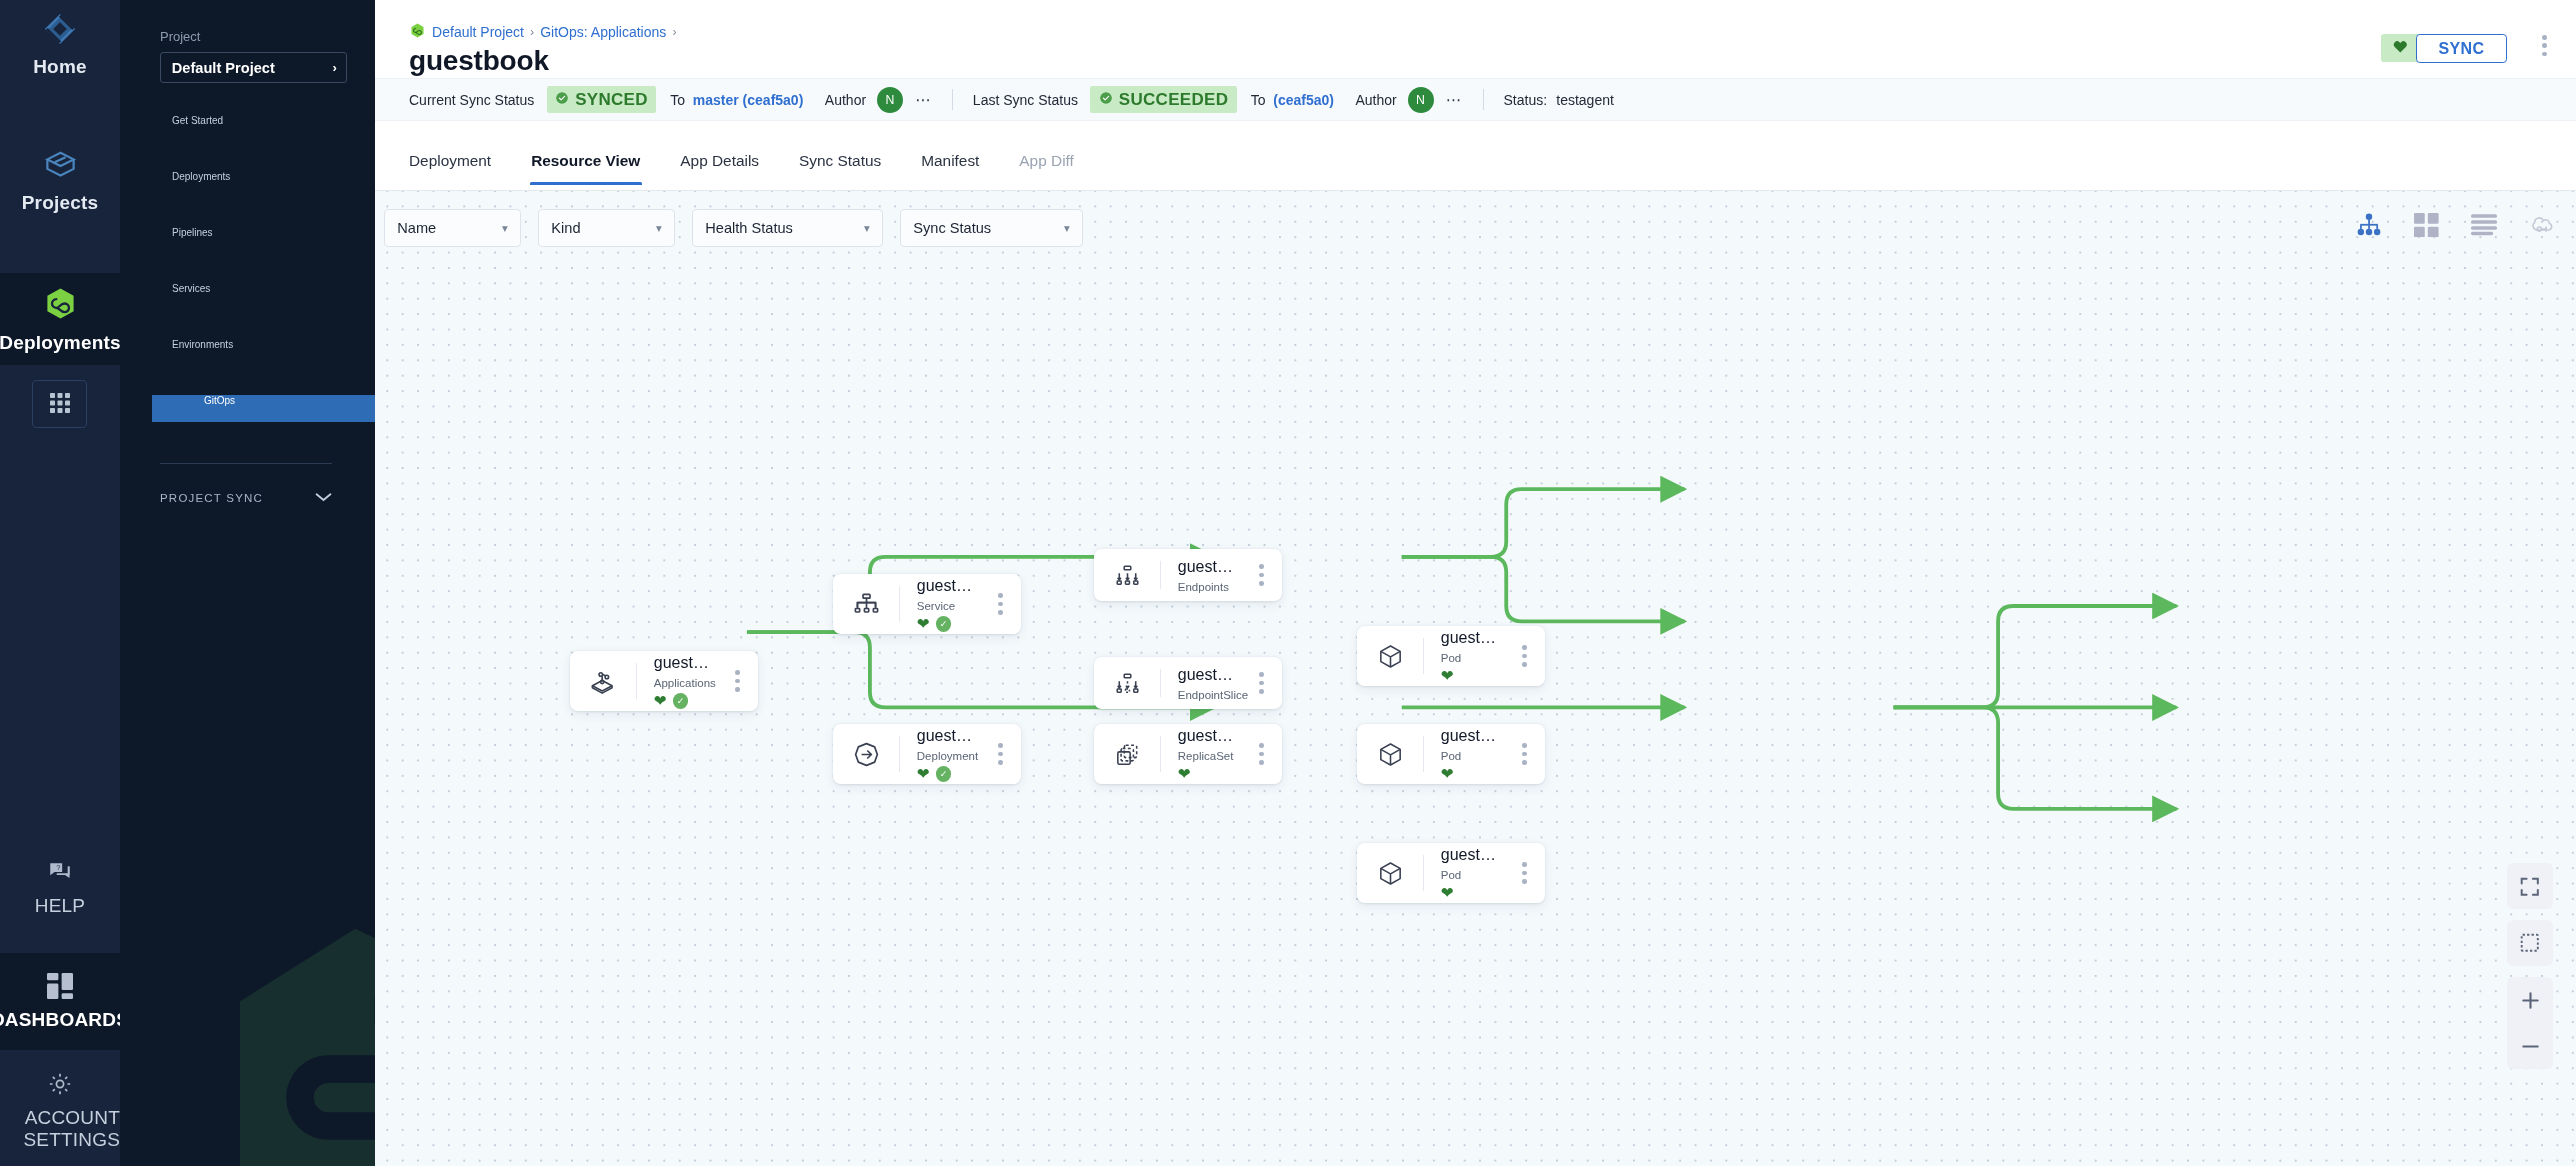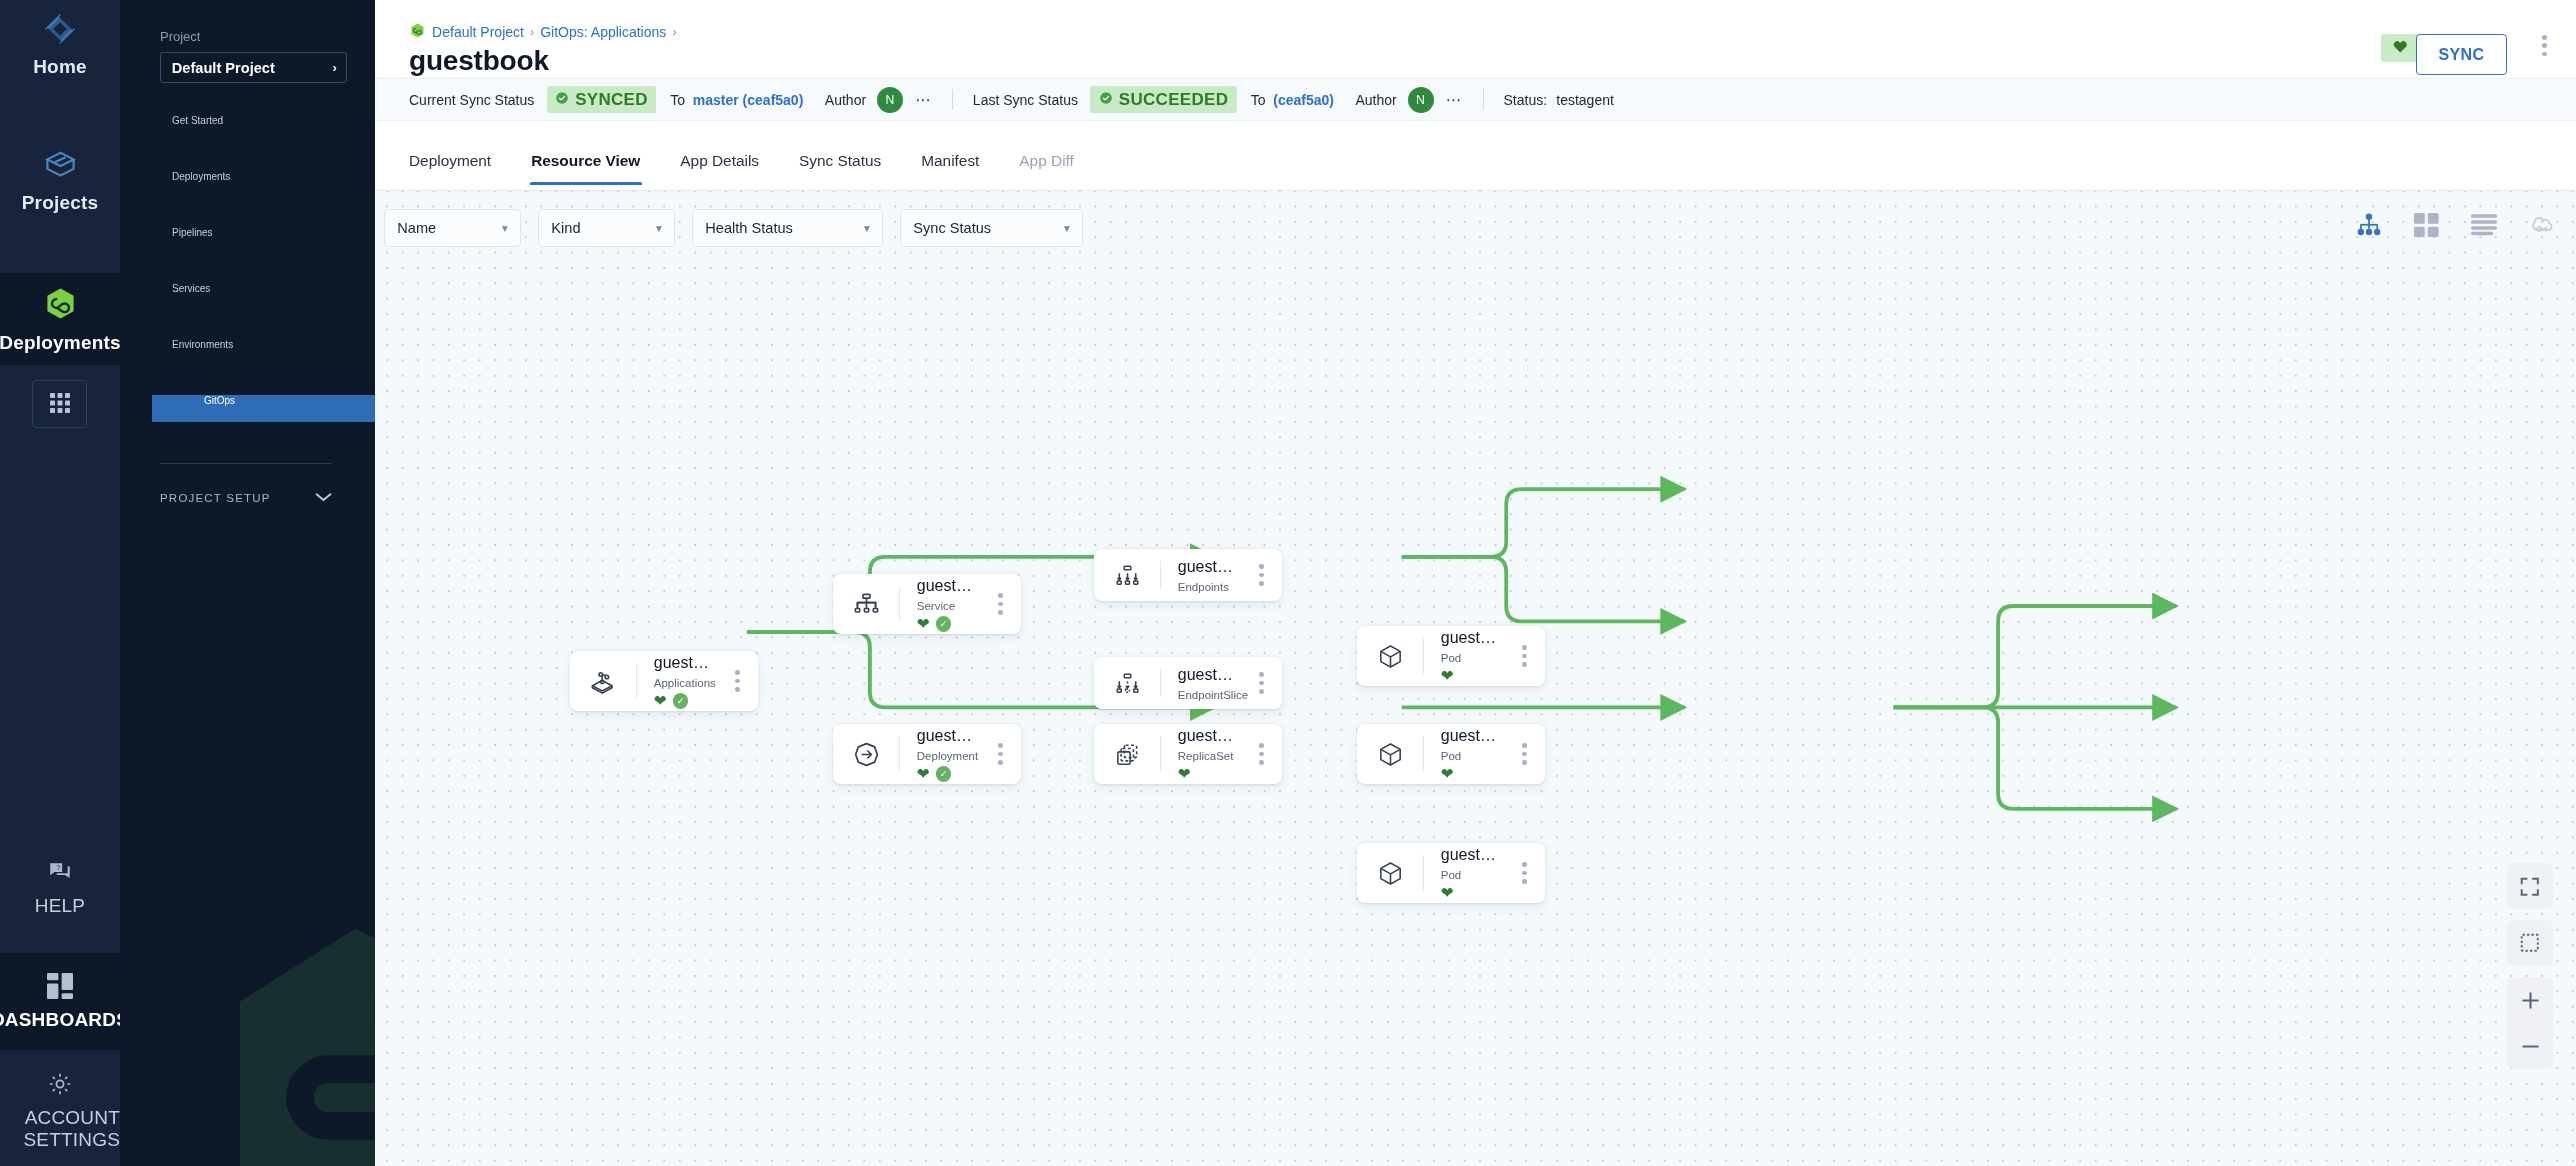--- a/index.html
+++ b/index.html
@@ -76,21 +76,21 @@
   .bc-link { color:#2f6fd0; cursor:pointer; }
   .bc-sep { color:#7d8899; font-size:12.3px; }
   .page-title { position:absolute; left:34px; top:45px; font-size:28px; font-weight:bold; color:#101828; letter-spacing:-0.2px;}
 
   .healthy-badge {
     position:absolute; right:88px; top:34px; height:28px;
     background:#c8ebc5; border-radius:3.1px; display:flex; align-items:center;
     gap:7.7px; padding:0 12.3px; color:#2d7a2d; font-weight:bold; font-size:12.3px; letter-spacing:0.4px;
   }
   .sync-btn {
-    position:absolute; right:-2.3px; top:34px; height:41px; min-width:91px;
+    position:absolute; right:-2.3px; top:34px; height:29px; min-width:91px;
     border:0.8px solid #2f6fd0; border-radius:3.8px; background:#fff;
     color:#2f6fd0; font-weight:bold; font-size:16px; letter-spacing:0.4px;
     display:flex; align-items:center; justify-content:center; cursor:pointer;
   }
   .sync-btn { right: 69px; }
   .kebab-top { position:absolute; right:29px; top:35px; cursor:pointer;}
 
   
   .status-strip {
     position:absolute; left:0; top:78px; right:0; height:43px;
@@ -310,21 +310,21 @@
           <span>Environments</span>
         </div>
       <div class="sb-item active">
           <span>GitOps</span>
         </div>
     </div>
 
     <div class="sb-div"></div>
 
     <div class="sb-setup">
-      <span>PROJECT SETUP</span>
+      <span>PROJECT SYNC</span>
       <span>
         <svg width="17" height="10" viewBox="0 0 22 13" fill="none" stroke="#c3cedd" stroke-width="2.4" stroke-linecap="round">
             <path d="M2 3 11 10.5 20 3"></path>
           </svg>
       </span>
     </div>
   </div>
 
   <div class="main">
 

